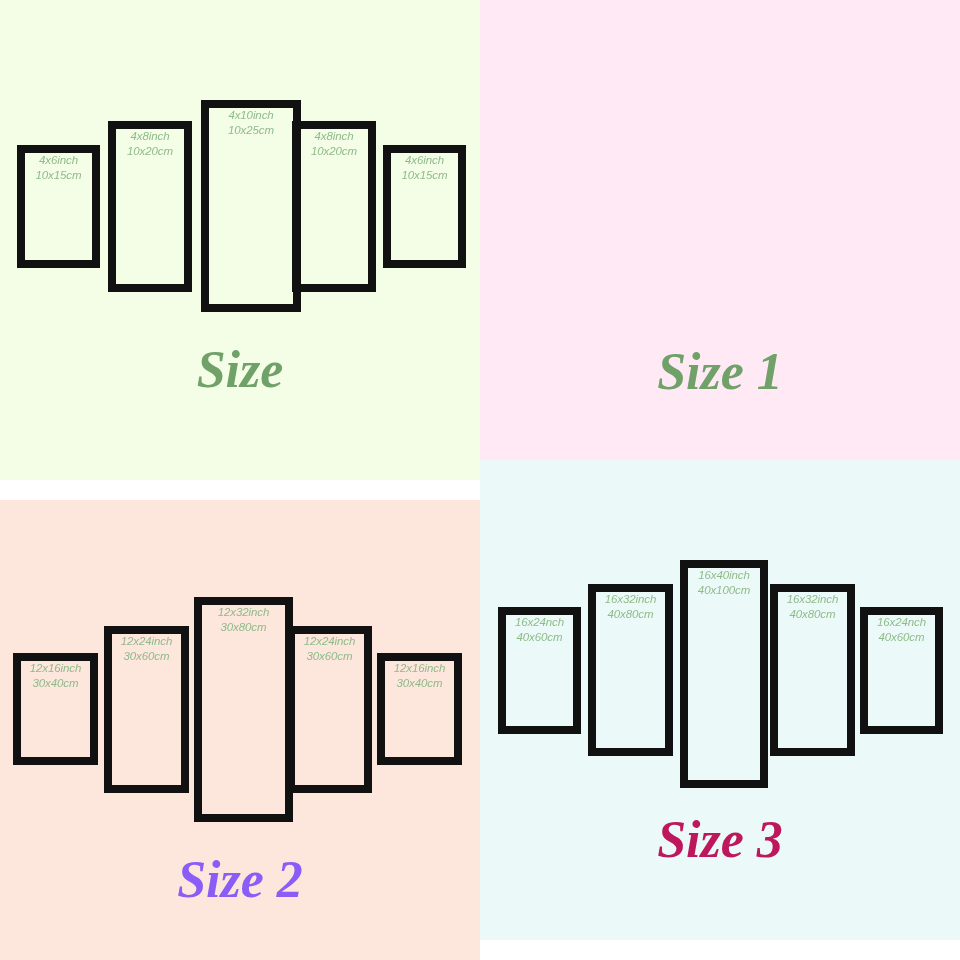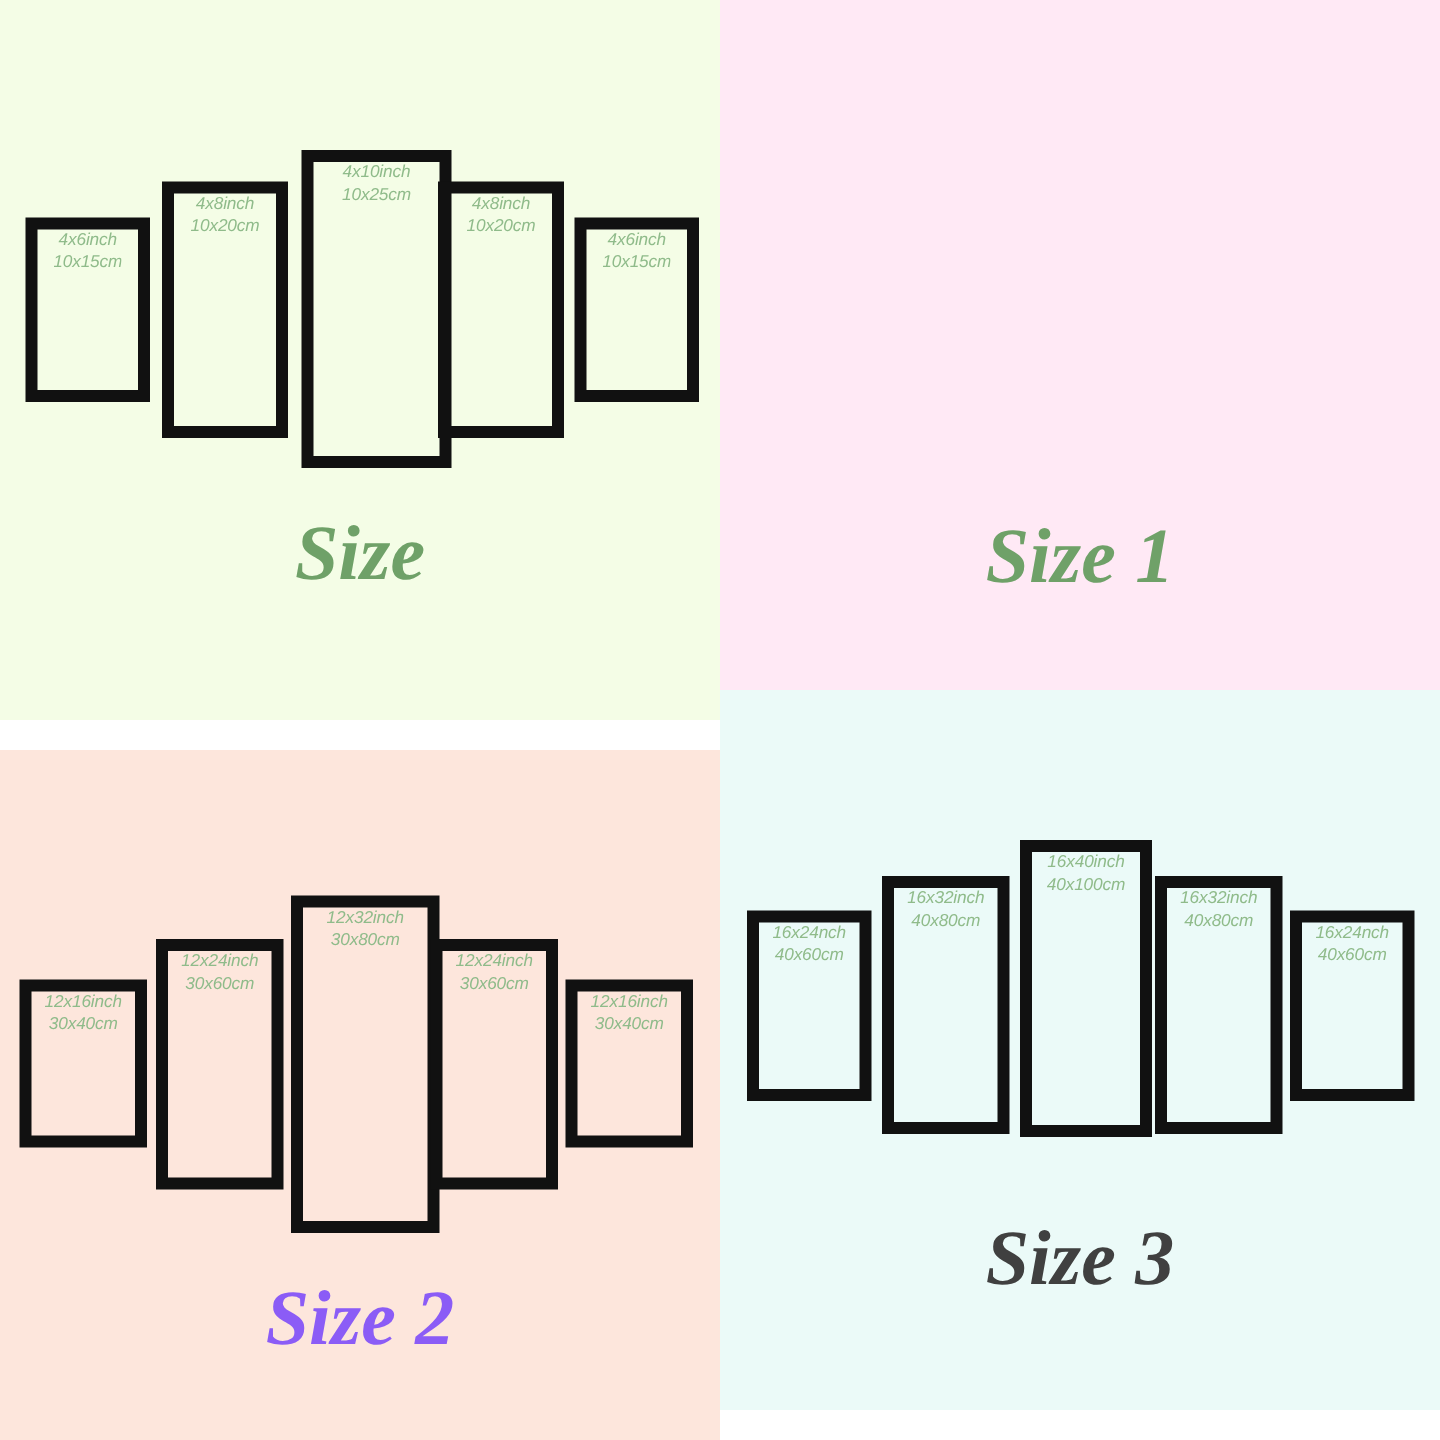--- a/index.html
+++ b/index.html
@@ -163,35 +163,35 @@
           <span class="ln">16x24nch</span>
           <span class="ln">40x60cm</span>
         </div>
       </div>
       <div class="frame" style="left: 108px; top: 124px; width: 85px; height: 172px; border-color: rgb(17, 17, 17);">
         <div class="frame-label" style="color: rgb(143, 187, 138);">
           <span class="ln">16x32inch</span>
           <span class="ln">40x80cm</span>
         </div>
       </div>
-      <div class="frame" style="left: 200px; top: 100px; width: 88px; height: 198px; border-color: rgb(17, 17, 17);">
+      <div class="frame" style="left: 200px; top: 100px; width: 88px; height: 228px; border-color: rgb(17, 17, 17);">
         <div class="frame-label" style="color: rgb(143, 187, 138);">
           <span class="ln">16x40inch</span>
           <span class="ln">40x100cm</span>
         </div>
       </div>
       <div class="frame" style="left: 290px; top: 124px; width: 85px; height: 172px; border-color: rgb(17, 17, 17);">
         <div class="frame-label" style="color: rgb(143, 187, 138);">
           <span class="ln">16x32inch</span>
           <span class="ln">40x80cm</span>
         </div>
       </div>
       <div class="frame" style="left: 380px; top: 147px; width: 83px; height: 127px; border-color: rgb(17, 17, 17);">
         <div class="frame-label" style="color: rgb(143, 187, 138);">
           <span class="ln">16x24nch</span>
           <span class="ln">40x60cm</span>
         </div>
       </div>
     </div>
-    <div class="panel-title" style="top: 350px; color: #404040;">Size 3</div>
+    <div class="panel-title" style="top: 350px; color: #be185d;">Size 3</div>
   </div>
 
 </div>
 
 </body></html>

